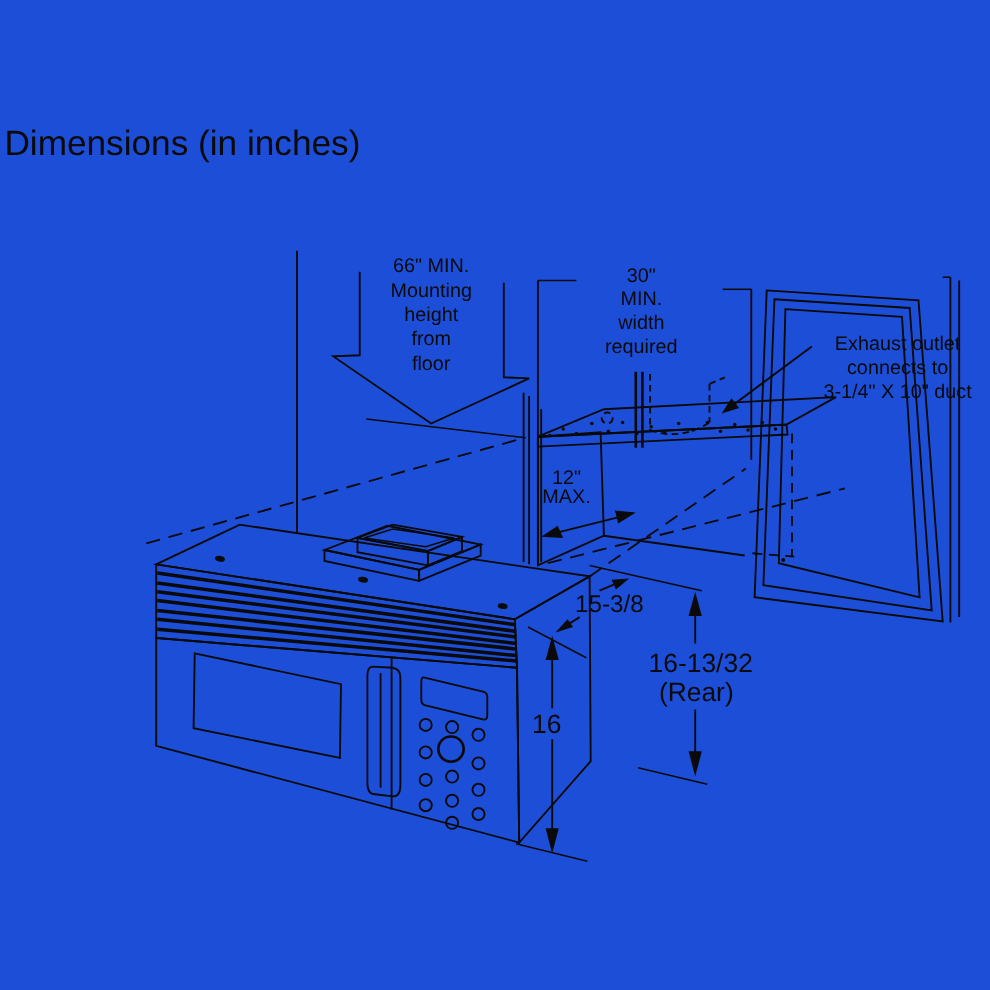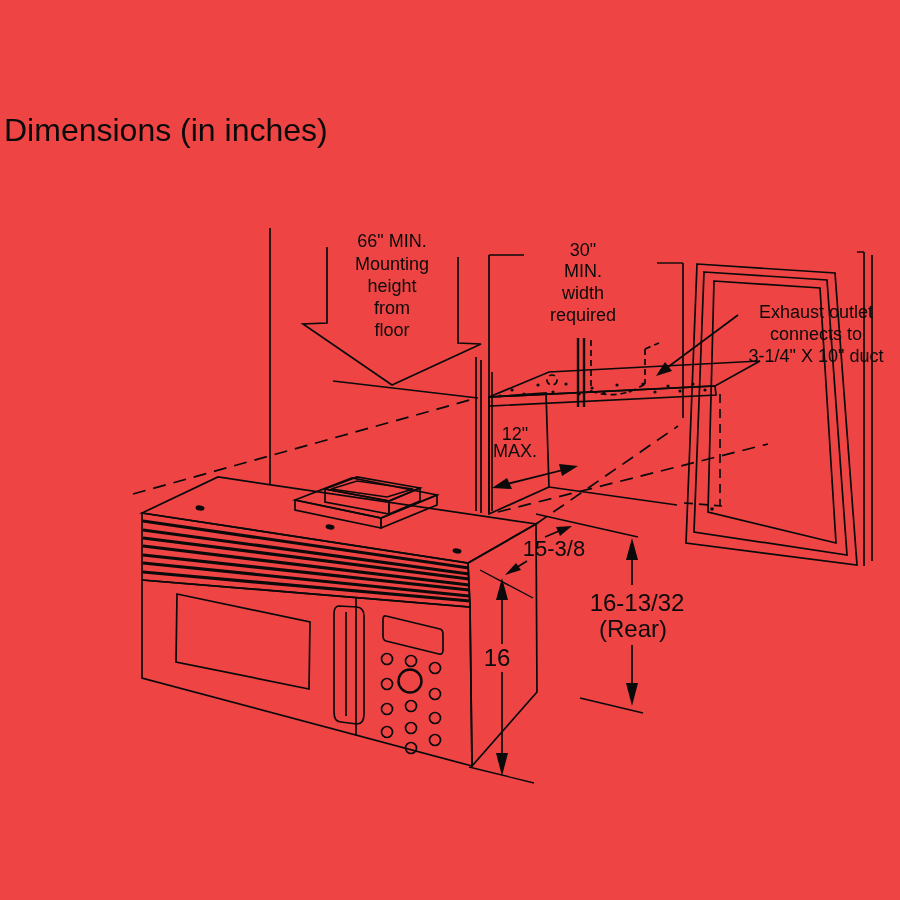--- a/index.html
+++ b/index.html
@@ -1,16 +1,16 @@
 <!DOCTYPE html>
 <html><head>
 <meta charset="utf-8">
 <style>
   html,body{margin:0;padding:0;background:#ffffff;}
-  .page{width:900px;height:900px;background:#ef4444;position:relative;overflow:hidden;}
+  .page{width:900px;height:900px;background:#1d4ed8;position:relative;overflow:hidden;}
   svg{display:block;}
   .ln{stroke:#0a0a0a;stroke-width:1.7;fill:none;}
   .thin{stroke-width:1.4;}
   .thick{stroke-width:2.4;}
   .louver{stroke-width:3.2;}
   .dashL{stroke-dasharray:13 8;}
   .dashM{stroke-dasharray:9 6;}
   .dashS{stroke-dasharray:6 4;}
   .fillk{fill:#0a0a0a;stroke:none;}
   text{fill:#0a0a0a;font-family:"Liberation Sans",sans-serif;}

